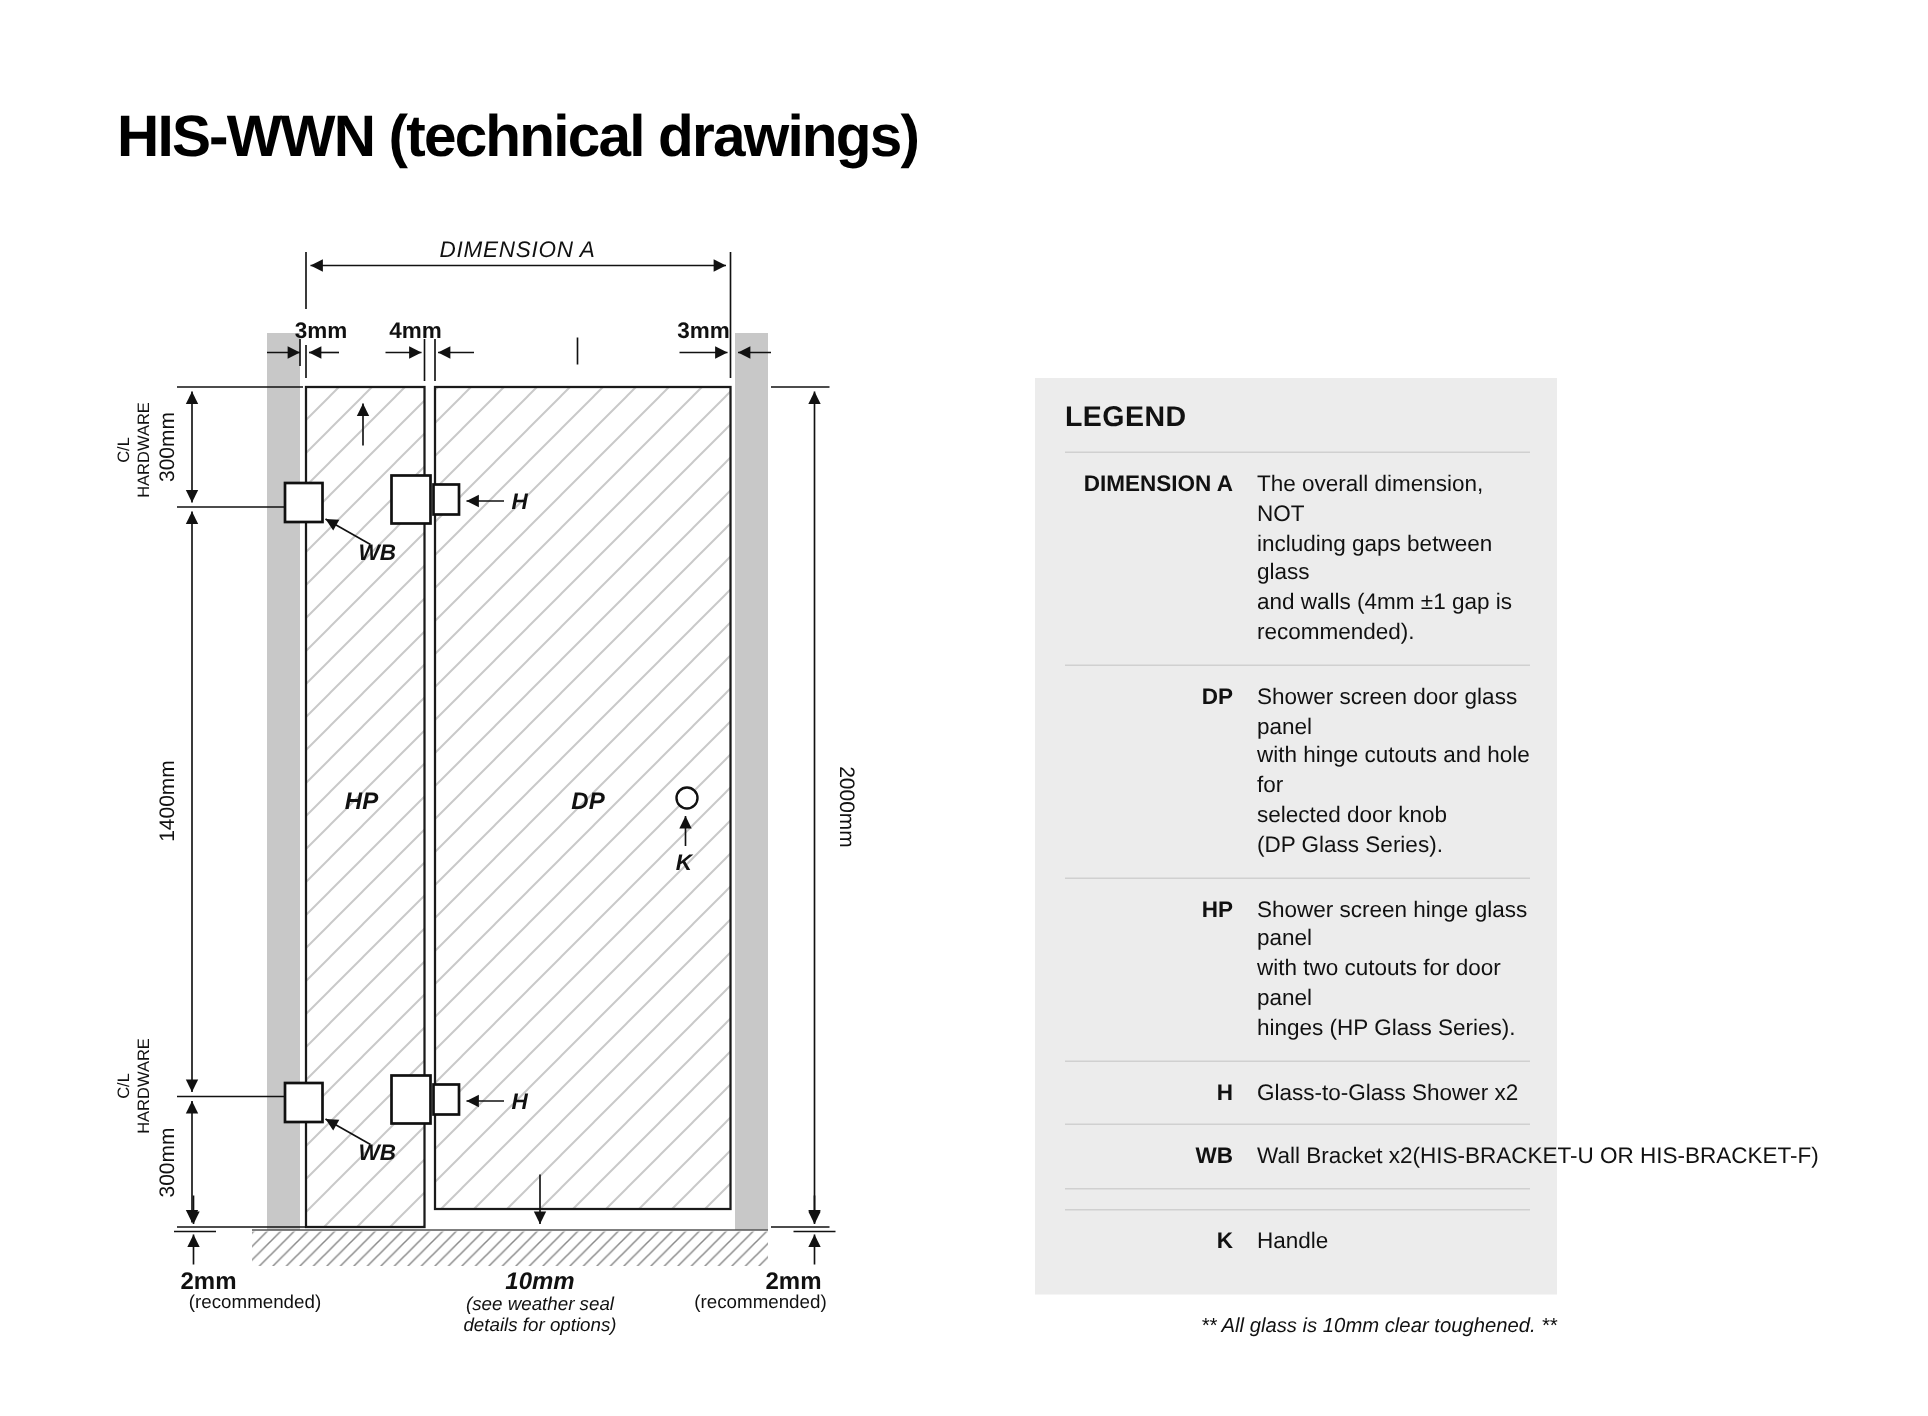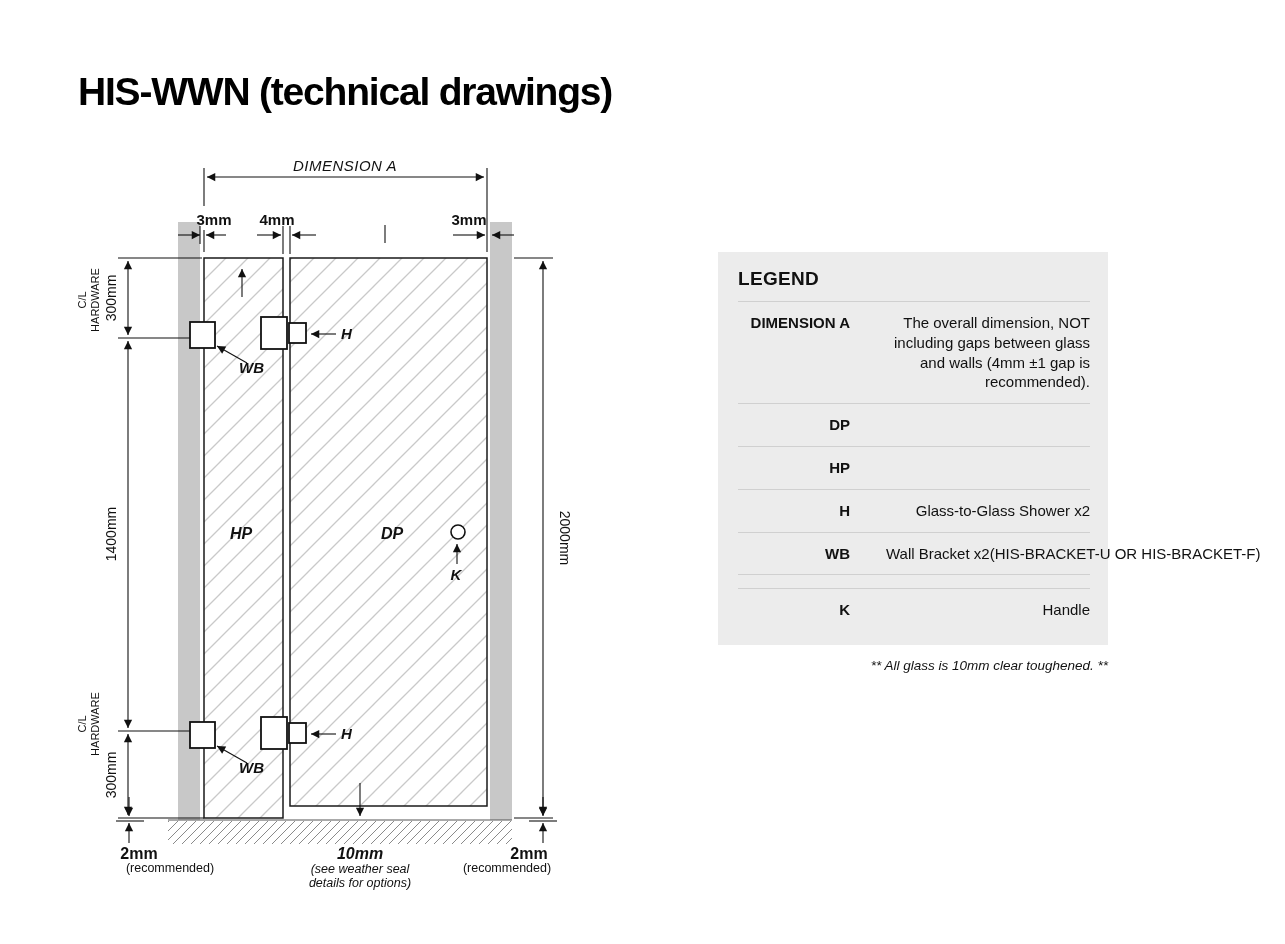--- a/index.html
+++ b/index.html
@@ -32,30 +32,30 @@
   .bigI16{ font-size:16px; font-weight:bold; font-style:italic; }
   .note{ font-size:12.5px; }
   .noteI{ font-size:12.5px; font-style:italic; }
 
   .ln{ stroke:#111; stroke-width:1.1; fill:none; }
   .lnThin{ stroke:#555; stroke-width:1; fill:none; }
   .panel{ fill:url(#glassHatch); stroke:#1a1a1a; stroke-width:1.5; }
   .hw{ fill:#ffffff; stroke:#111; stroke-width:1.8; }
 
   
-  .legend-wrap{ position:absolute; left:718px; top:252px; width:390px; }
+  .legend-wrap{ position:absolute; left:690px; top:252px; width:348px; }
   .legend-box{ background:var(--legend-bg); padding:16px 18px 14px 20px; }
   .legend-title{ font-size:19px; font-weight:bold; letter-spacing:.3px; padding-bottom:11px; }
   .legend-row{
     display:grid; grid-template-columns:112px 1fr; column-gap:16px;
     padding:11px 0; border-top:1px solid var(--divider);
   }
   .legend-term{ font-size:15px; font-weight:bold; text-align:right; line-height:1.32; }
-  .legend-desc{ font-size:15px; line-height:1.32; white-space:pre-line; max-width:236px;text-align:right; }
-  .legend-desc.nowrap{ white-space:nowrap; max-width:none; overflow:visible;margin-left:20px; }
+  .legend-desc{ font-size:15px; line-height:1.32; white-space:pre-line; max-width:236px; }
+  .legend-desc.nowrap{ white-space:nowrap; max-width:none; overflow:visible; }
   .legend-spacer{ height:14px; border-top:1px solid var(--divider); }
   .legend-footnote{
     margin-top:13px; text-align:right; font-size:13.5px; font-style:italic;
   }
 </style>
 </head>
 <body>
 
 <h1 class="page-title">HIS-WWN (technical drawings)</h1>
 
@@ -191,24 +191,31 @@
     <div class="legend-row">
       <div class="legend-term">DIMENSION A</div>
       <div class="legend-desc">The overall dimension, NOT
 including gaps between glass
 and walls (4mm ±1 gap is
 recommended).</div>
     </div>
 
     <div class="legend-row">
       <div class="legend-term">DP</div>
+      <div class="legend-desc">Shower screen door glass panel
+with hinge cutouts and hole for
+selected door knob
+(DP Glass Series).</div>
     </div>
 
     <div class="legend-row">
       <div class="legend-term">HP</div>
+      <div class="legend-desc">Shower screen hinge glass panel
+with two cutouts for door panel
+hinges (HP Glass Series).</div>
     </div>
 
     <div class="legend-row">
       <div class="legend-term">H</div>
       <div class="legend-desc">Glass-to-Glass Shower x2</div>
     </div>
 
     <div class="legend-row">
       <div class="legend-term">WB</div>
       <div class="legend-desc nowrap">Wall Bracket x2(HIS-BRACKET-U OR HIS-BRACKET-F)</div>

